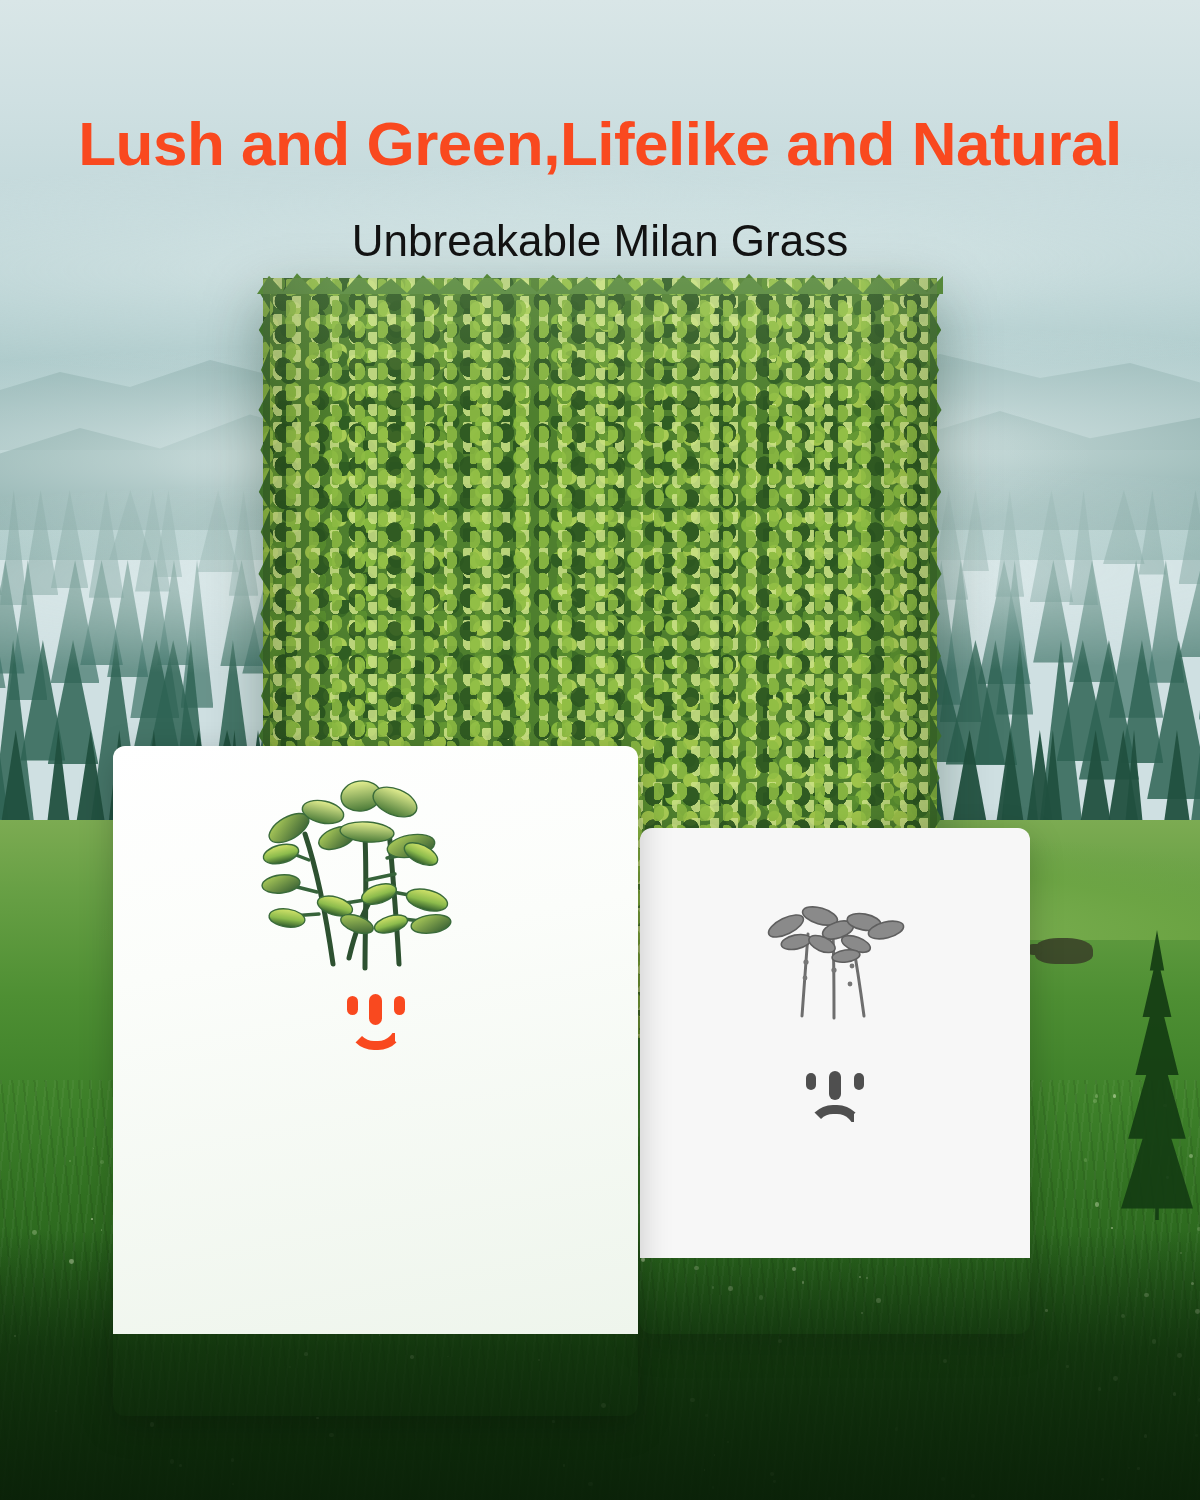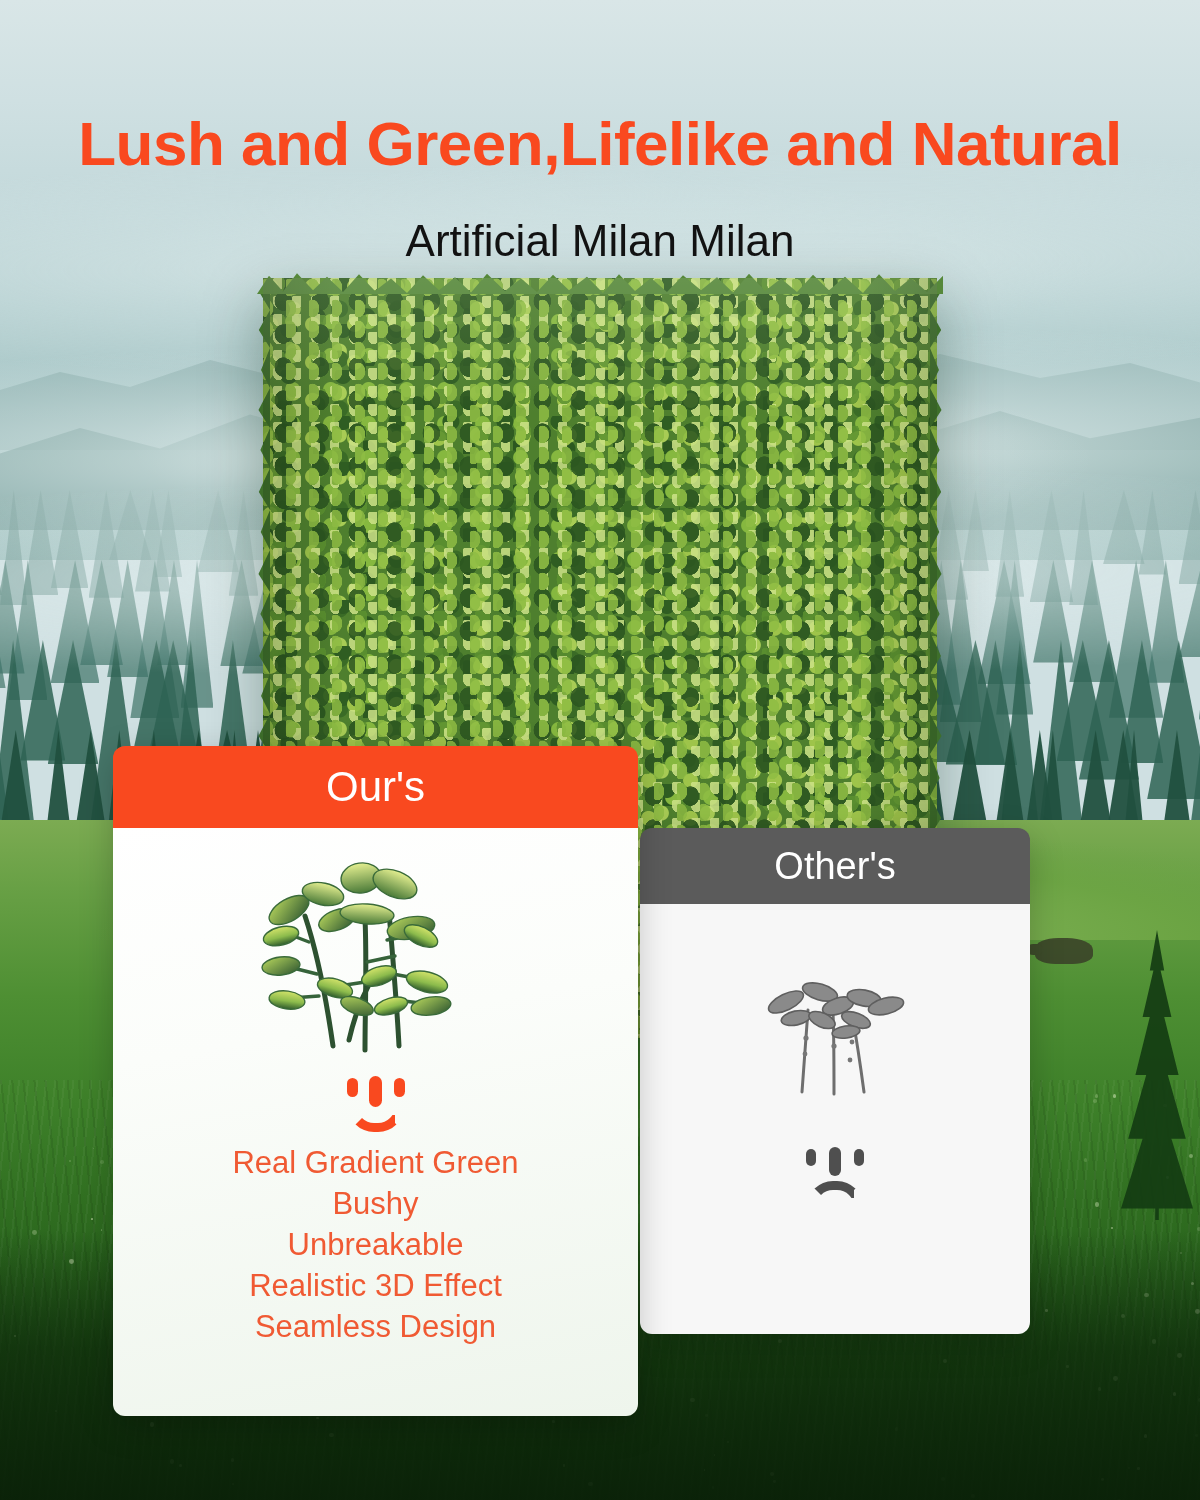--- a/index.html
+++ b/index.html
@@ -617,24 +617,23 @@
   <div class="hedge"></div>
   <div class="hedge-leaf-layer"></div>
   <div class="hedge-leaf-layer2"></div>
   <div class="hedge-side-ragged-l"></div>
   <div class="hedge-side-ragged-r"></div>
   <div class="hedge-top-ragged"></div>
   <div class="hedge-shade"></div>
 </div>
 
 <div class="headline">Lush and Green,Lifelike and Natural</div>
-<div class="subheadline">Artificial Milan Milan</div>
+<div class="subheadline">Unbreakable Milan Grass</div>
 
 <div class="card card-other">
-  <div class="card-head">Other's</div>
   <div class="card-body">
 
     <div class="sprig sprig-other">
       <svg viewBox="0 0 150 135" width="150" height="135" aria-hidden="true">
         <g stroke="#6e6e6e" stroke-width="3" fill="none" stroke-linecap="round">
           <path d="M42 130 C44 100, 46 72, 48 48"></path>
           <path d="M74 132 C74 102, 74 74, 73 50"></path>
           <path d="M104 130 C100 100, 96 74, 92 52"></path>
         </g>
         <g fill="#8a8a8a" stroke="#5f5f5f" stroke-width="1.6">
@@ -662,21 +661,20 @@
       <span class="eye l"></span>
       <span class="nose"></span>
       <span class="eye r"></span>
       <span class="mouth"></span>
     </div>
 
   </div>
 </div>
 
 <div class="card card-our">
-  <div class="card-head">Our's</div>
   <div class="card-body">
 
     <div class="sprig sprig-our">
       <svg viewBox="0 0 230 200" width="230" height="200" aria-hidden="true">
         <defs>
           <linearGradient id="lg1" x1="0" y1="0" x2="0" y2="1">
             <stop offset="0%" stop-color="#d2e36a"></stop>
               <stop offset="55%" stop-color="#8cbb4c"></stop>
             <stop offset="100%" stop-color="#2f5b2c"></stop>
           </linearGradient>
@@ -730,22 +728,15 @@
       </svg>
     </div>
 
     <div class="face face-happy">
       <span class="eye l"></span>
       <span class="nose"></span>
       <span class="eye r"></span>
       <span class="mouth"></span>
     </div>
 
-    <div class="feature-list" id="feature-list">
-        <div class="feature-item">Real Gradient Green</div>
-        <div class="feature-item">Bushy</div>
-        <div class="feature-item">Unbreakable</div>
-        <div class="feature-item">Realistic 3D Effect</div>
-        <div class="feature-item">Seamless Design</div>
-      </div>
 
   </div>
 </div>
 
 </body></html>

